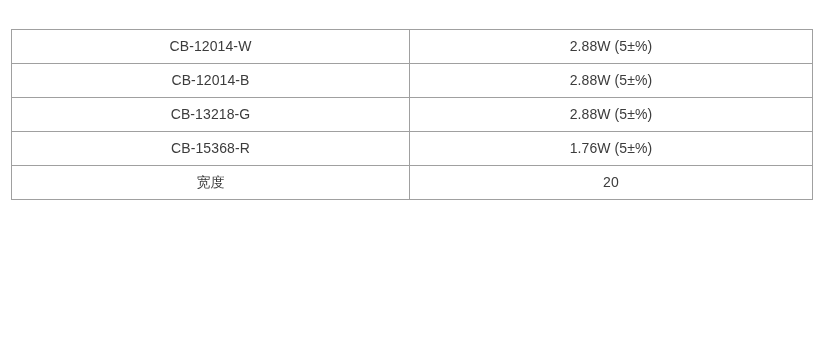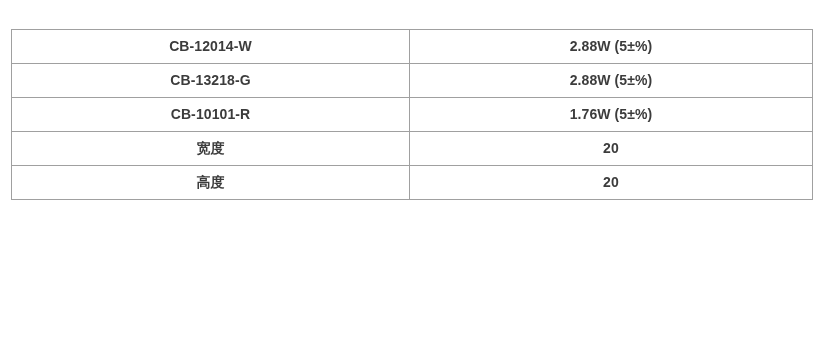--- a/index.html
+++ b/index.html
@@ -53,52 +53,51 @@
     white-space: nowrap;
     overflow: hidden;
   }
 
   table.spec-table td.cell-param {
     border-right-color: #a0a0a0;
   }
 
   table.spec-table tr td {
     border-color: #a0a0a0;
-    font-weight: bold;
   }
 </style>
 </head>
 <body>
 
 <div class="page">
 
   <div class="spec-table-wrap">
     <table class="spec-table">
       <colgroup>
         <col class="col-param">
         <col class="col-value">
       </colgroup>
       <tbody>
           <tr>
             <td class="cell-param">CB-12014-W</td>
             <td class="cell-value">2.88W (5±%)</td>
           </tr>
           <tr>
+            <td class="cell-param">CB-12014-B</td>
+            <td class="cell-value">2.88W (5±%)</td>
+          </tr>
+          <tr>
             <td class="cell-param">CB-13218-G</td>
             <td class="cell-value">2.88W (5±%)</td>
           </tr>
           <tr>
-            <td class="cell-param">CB-10101-R</td>
+            <td class="cell-param">CB-15368-R</td>
             <td class="cell-value">1.76W (5±%)</td>
           </tr>
           <tr>
             <td class="cell-param">宽度</td>
-            <td class="cell-value">20</td>
-          </tr>
-          <tr>
-            <td class="cell-param">高度</td>
             <td class="cell-value">20</td>
           </tr>
         </tbody>
     </table>
   </div>
 
 </div>
 
 </body></html>

